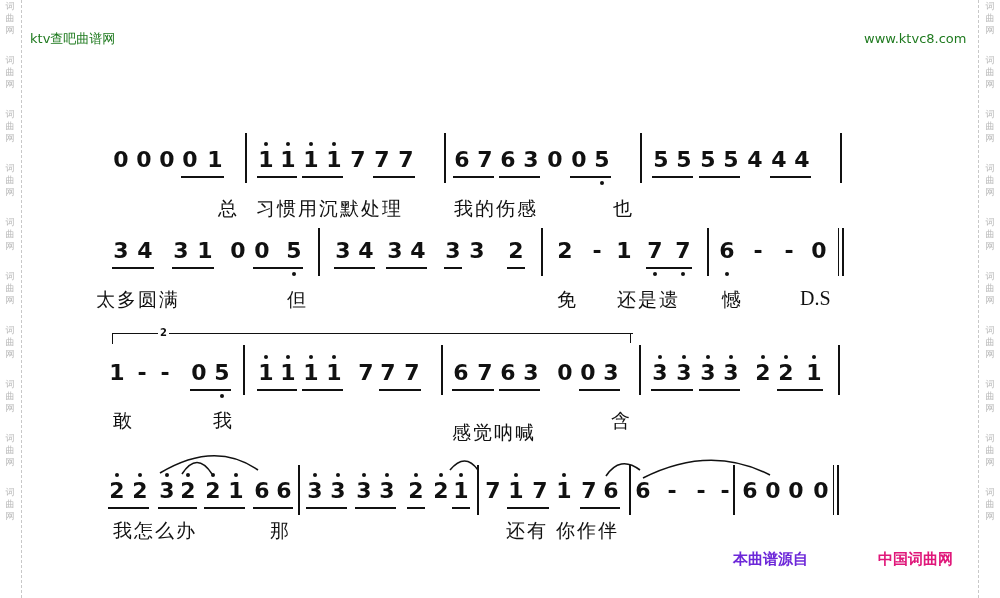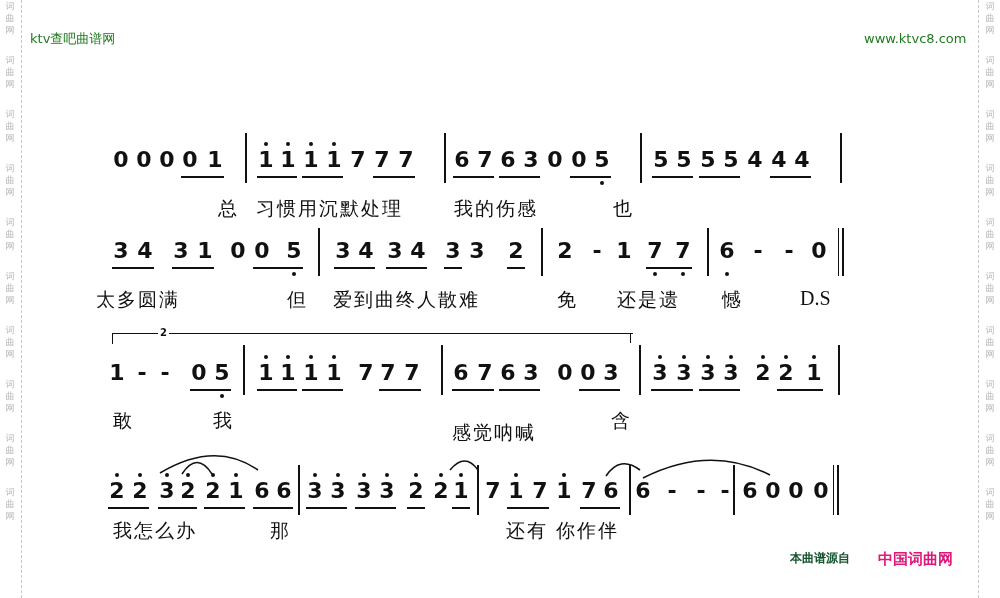--- a/index.html
+++ b/index.html
@@ -36,21 +36,21 @@
   .n { position:absolute; width:16px; text-align:center; }
   .dot-up { position:absolute; width:4px; height:4px; border-radius:50%; background:#111; }
   .ul { position:absolute; height:1.5px; background:#111; }
   .bar { position:absolute; width:2px; background:#111; }
   .lyric { position:absolute; font-family:"DejaVu Serif", serif; font-size:19px; color:#111; white-space:nowrap; letter-spacing:2px; }
   .ds { position:absolute; font-family:"Liberation Serif", serif; font-size:20px; color:#111; }
   .volta { position:absolute; border-top:1.5px solid #111; border-left:1.5px solid #111; height:10px; }
   .volta-label { position:absolute; font-size:10px; font-weight:bold; color:#111; }
   .volta-end { position:absolute; border-right:1.5px solid #111; height:10px; }
 
-  .footer-src { position:absolute; left:790px; top:550px; font-size:12px; font-weight:bold; color:#14532d; }
+  .footer-src { position:absolute; left:733px; top:550px; font-size:15px; font-weight:bold; color:#6d28d9; }
   .footer-site { position:absolute; left:878px; top:550px; font-size:15px; font-weight:bold; color:#e0177a; }
   svg.slurs { position:absolute; left:0; top:0; }
 </style>
 </head>
 <body>
 
 <div class="side-strip left" id="wm-left">
     <div class="wm-group">
       <div class="wm-char">词</div>
       <div class="wm-char">曲</div>
@@ -245,21 +245,20 @@
     <div class="bar" style="left: 707px; top: 228px; height: 48px;"></div>
     <div class="notes n" style="left: 719px; top: 238px;">6</div>
     <div class="dot-up" style="left: 725px; top: 272px;"></div>
     <div class="notes n" style="left: 750px; top: 238px;">-</div>
     <div class="notes n" style="left: 781px; top: 238px;">-</div>
     <div class="notes n" style="left: 811px; top: 238px;">0</div>
     <div class="bar" style="left: 838px; top: 228px; height: 48px; width: 1px;"></div>
     <div class="bar" style="left: 842px; top: 228px; height: 48px; width: 2px;"></div>
     <div class="lyric" style="left: 96px; top: 287px;">太多圆满</div>
     <div class="lyric" style="left: 287px; top: 287px;">但</div>
-    <div class="lyric" style="left: 333px; top: 287px;">爱到曲终人散难</div>
     <div class="lyric" style="left: 557px; top: 287px;">免</div>
     <div class="lyric" style="left: 617px; top: 287px;">还是遗</div>
     <div class="lyric" style="left: 722px; top: 287px;">憾</div>
     <div class="ds" style="left: 800px; top: 287px;">D.S</div>
     <div class="volta" style="left: 112px; top: 333px; width: 520px;"></div>
     <div class="volta-end" style="left: 630px; top: 333px;"></div>
     <div class="volta-label" style="left: 158px; top: 327px; background: rgb(255, 255, 255); padding: 0px 2px;">2</div>
     <div class="notes n" style="left: 109px; top: 360px;">1</div>
     <div class="notes n" style="left: 134px; top: 360px;">-</div>
     <div class="notes n" style="left: 157px; top: 360px;">-</div>

